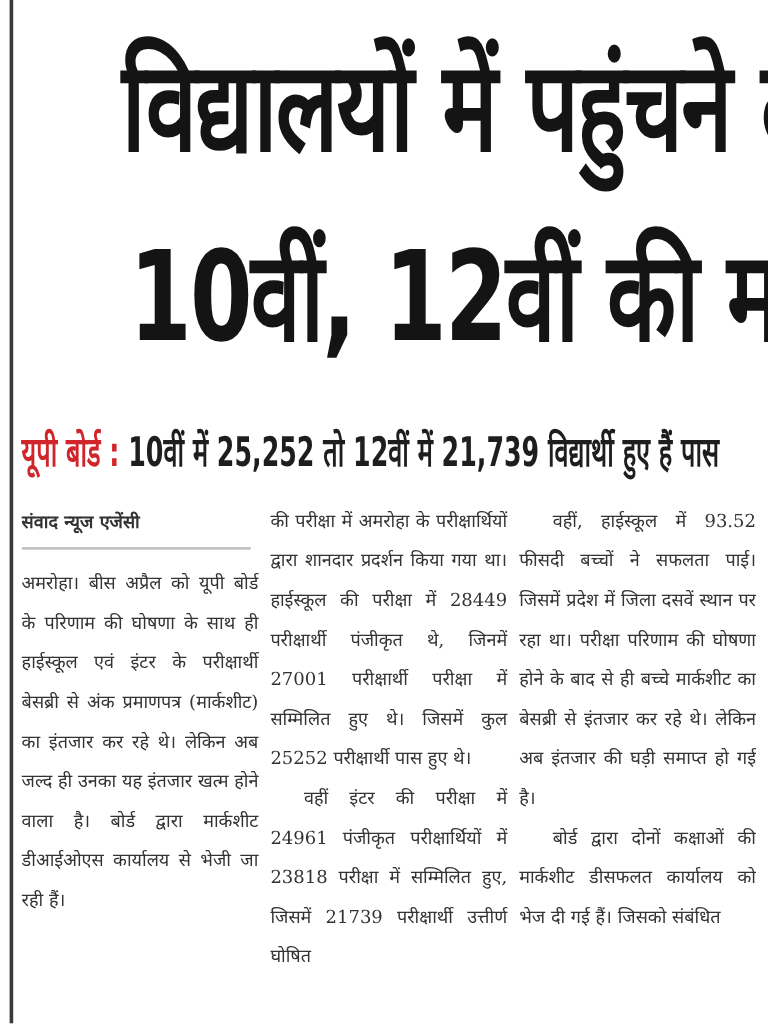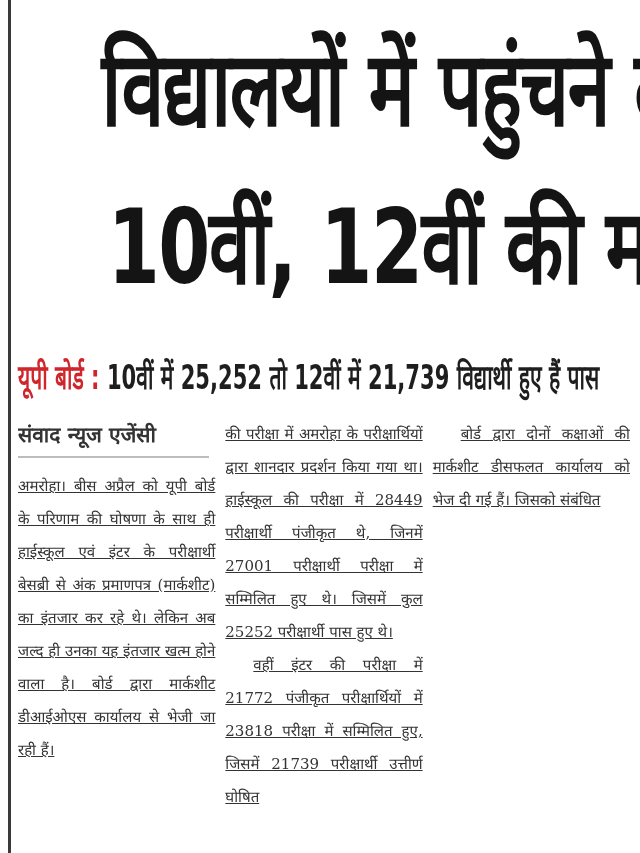--- a/index.html
+++ b/index.html
@@ -6,22 +6,22 @@
   body { width: 640px; height: 853px; overflow: hidden; position: relative; font-family: "DejaVu Sans", sans-serif; color: #1a1a1a; }
   .left-rule { position: absolute; left: 8px; top: 0; width: 3px; height: 853px; background: #3a3a3a; }
   .headline { position: absolute; left: 22px; width: 612px; text-align: center; font-weight: bold; color: #141414; letter-spacing: -2px; white-space: nowrap; }
   .hl1 { top: 14px; font-size: 104px; line-height: 150px; transform: scaleX(0.74); transform-origin: center; }
   .hl2 { top: 172px; font-size: 104px; line-height: 150px; transform: scaleX(0.72); transform-origin: center; }
   .subhead { position: absolute; left: 18px; top: 352px; width: 620px; font-size: 34px; font-weight: bold; white-space: nowrap; transform: scaleX(0.62); transform-origin: left center; line-height: 50px; }
   .subhead .red { color: #d0262b; }
   .subhead .black { color: #1e1e1e; }
   .columns { position: absolute; left: 18px; top: 418px; width: 612px; height: 440px; display: flex; gap: 10px; overflow: hidden; }
   .col { width: 198px; font-size: 15px; line-height: 33px; color: #333; font-family: "DejaVu Serif", serif; }
-  .col p { margin: 0; text-align: justify; text-decoration: underline; }
-  .byline { font-weight: bold; font-size: 21px; color: #333; line-height: 34px; }
+  .col p { margin: 0; text-align: justify; }
+  .byline { font-weight: bold; font-size: 15px; color: #333; line-height: 34px; }
   .byline-rule { height: 2px; background: #bdbdbd; margin: 4px 6px 12px 0; }
   .indent { text-indent: 28px; }
 </style>
 </head>
 <body>
 
 <div class="left-rule"></div>
 
 <div class="headline hl1">विद्यालयों में पहुंचने लगीं</div>
 <div class="headline hl2">10वीं, 12वीं की मार्कशीट</div>
@@ -32,18 +32,19 @@
 </div>
 
 <div class="columns">
   <div class="col">
     <div class="byline">संवाद न्यूज एजेंसी</div>
     <div class="byline-rule"></div>
     <p>अमरोहा। बीस अप्रैल को यूपी बोर्ड के परिणाम की घोषणा के साथ ही हाईस्कूल एवं इंटर के परीक्षार्थी बेसब्री से अंक प्रमाणपत्र (मार्कशीट) का इंतजार कर रहे थे। लेकिन अब जल्द ही उनका यह इंतजार खत्म होने वाला है। बोर्ड द्वारा मार्कशीट डीआईओएस कार्यालय से भेजी जा रही हैं।</p>
   </div>
   <div class="col">
     <p>की परीक्षा में अमरोहा के परीक्षार्थियों द्वारा शानदार प्रदर्शन किया गया था। हाईस्कूल की परीक्षा में 28449 परीक्षार्थी पंजीकृत थे, जिनमें 27001 परीक्षार्थी परीक्षा में सम्मिलित हुए थे। जिसमें कुल 25252 परीक्षार्थी पास हुए थे।</p>
-    <p class="indent">वहीं इंटर की परीक्षा में 21772 पंजीकृत परीक्षार्थियों में 23818 परीक्षा में सम्मिलित हुए, जिसमें 21739 परीक्षार्थी उत्तीर्ण घोषित</p>
+    <p class="indent">वहीं इंटर की परीक्षा में 24961 पंजीकृत परीक्षार्थियों में 23818 परीक्षा में सम्मिलित हुए, जिसमें 21739 परीक्षार्थी उत्तीर्ण घोषित</p>
   </div>
   <div class="col">
+    <p class="indent">वहीं, हाईस्कूल में 93.52 फीसदी बच्चों ने सफलता पाई। जिसमें प्रदेश में जिला दसवें स्थान पर रहा था। परीक्षा परिणाम की घोषणा होने के बाद से ही बच्चे मार्कशीट का बेसब्री से इंतजार कर रहे थे। लेकिन अब इंतजार की घड़ी समाप्त हो गई है।</p>
     <p class="indent">बोर्ड द्वारा दोनों कक्षाओं की मार्कशीट डीसफलत कार्यालय को भेज दी गई हैं। जिसको संबंधित</p>
   </div>
 </div>
 
 </body></html>

